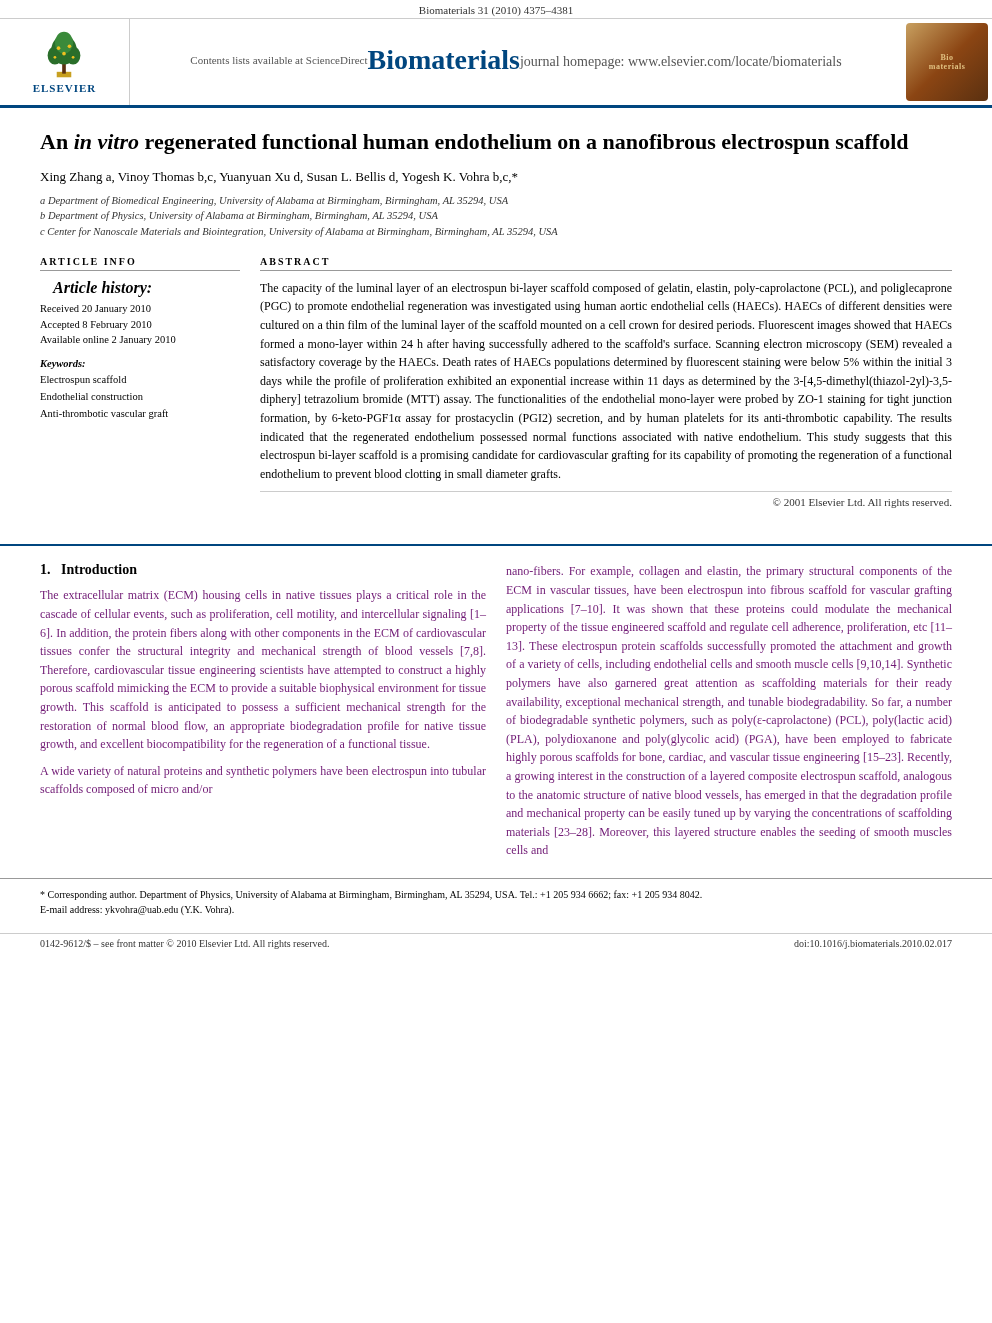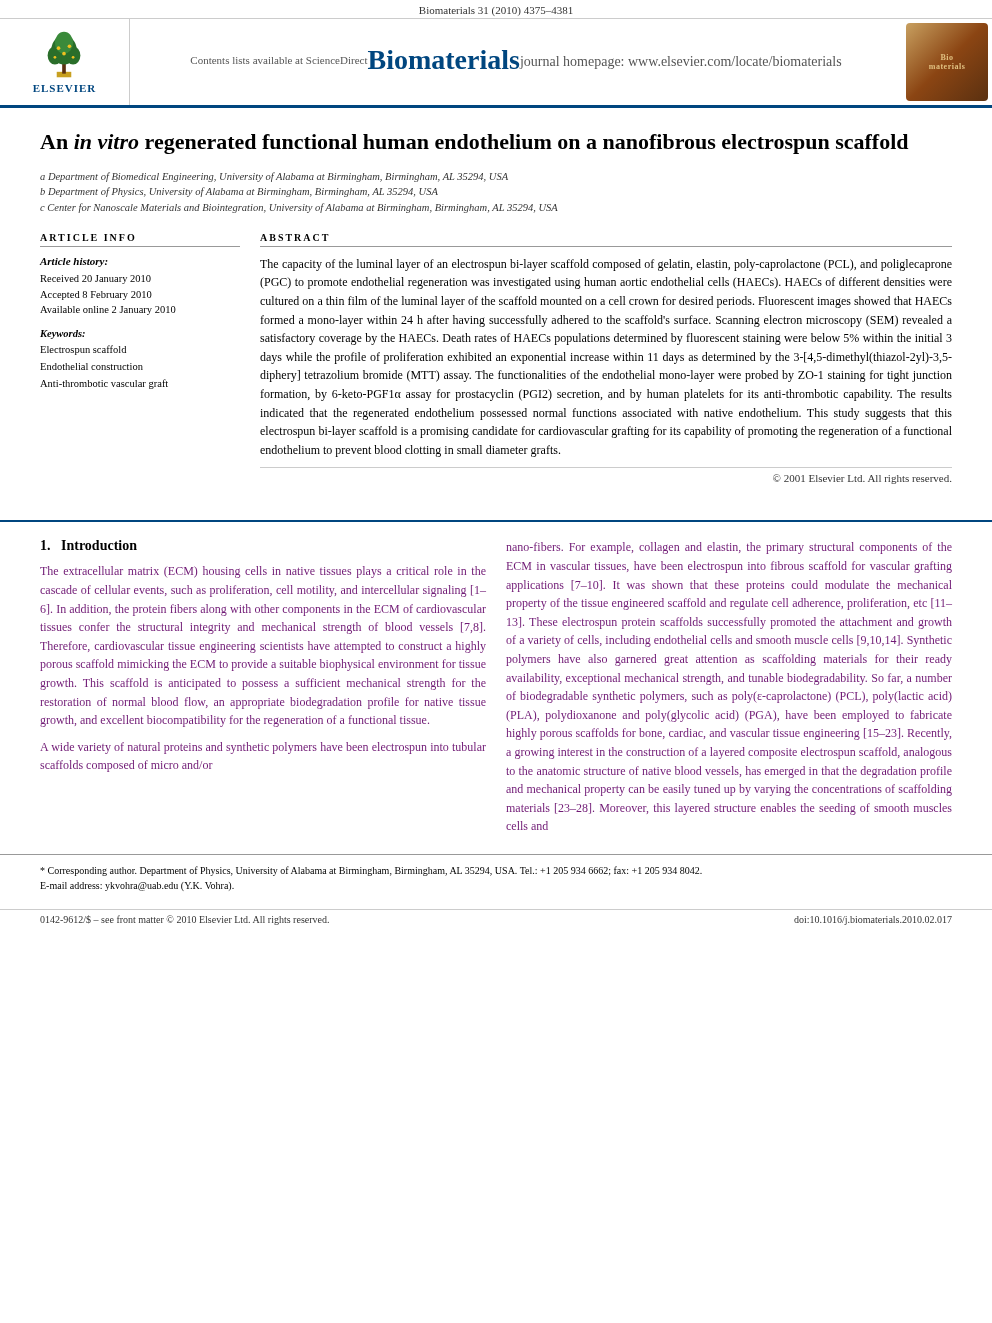--- a/index.html
+++ b/index.html
@@ -172,26 +172,27 @@
       font-weight: bold;
       letter-spacing: 2px;
       color: #000;
       border-bottom: 1px solid #999;
       padding-bottom: 3px;
       margin-bottom: 8px;
       text-transform: uppercase;
     }
 
     .article-info-label {
-      font-size: 11px;
+      font-size: 16px;
       font-style: italic;
       font-weight: bold;
       color: #000;
       margin-bottom: 4px;
       margin-top: 6px;
+      margin-left: 13px;
     }
 
     .article-info-item {
       font-size: 10.5px;
       color: #000;
       line-height: 1.5;
     }
 
     .keywords-label {
       font-size: 10.5px;
@@ -336,20 +337,21 @@
       </div>
     </div>
   </div>
 
   <div class="article-content">
 
     <div class="article-title">
       <span>An </span><em>in vitro</em><span> regenerated functional human endothelium on a nanofibrous electrospun scaffold</span>
     </div>
 
+    <div class="authors">Xing Zhang a, Vinoy Thomas b,c, Yuanyuan Xu d, Susan L. Bellis d, Yogesh K. Vohra b,c,*</div>
 
     <div class="affiliations">
       <span class="affiliation-line">a Department of Biomedical Engineering, University of Alabama at Birmingham, Birmingham, AL 35294, USA</span>
       <span class="affiliation-line">b Department of Physics, University of Alabama at Birmingham, Birmingham, AL 35294, USA</span>
       <span class="affiliation-line">c Center for Nanoscale Materials and Biointegration, University of Alabama at Birmingham, Birmingham, AL 35294, USA</span>
     </div>
 
     <div class="two-col">
 
       <div class="left-col">

